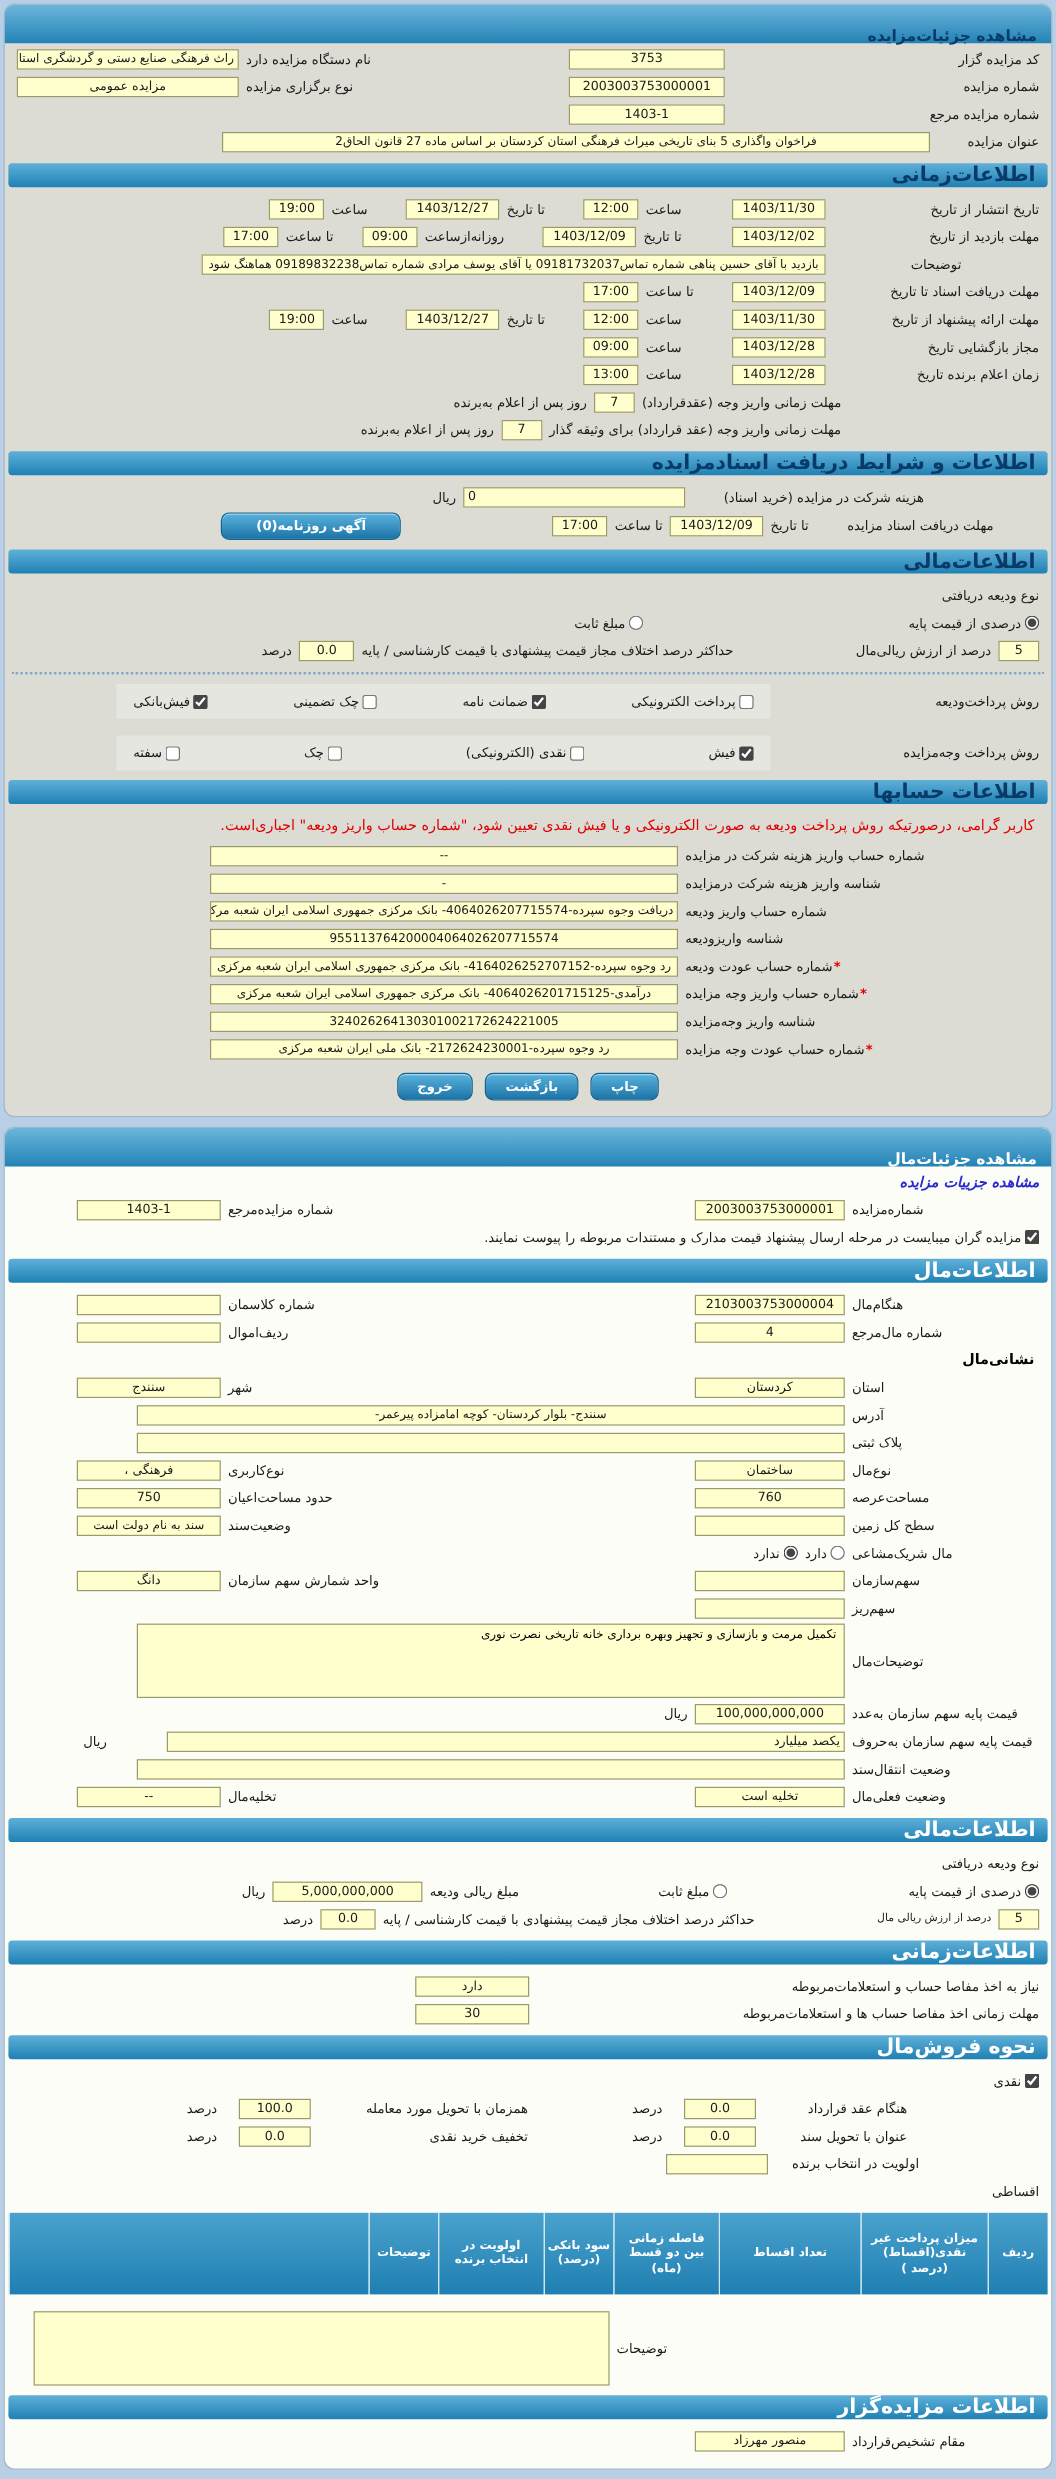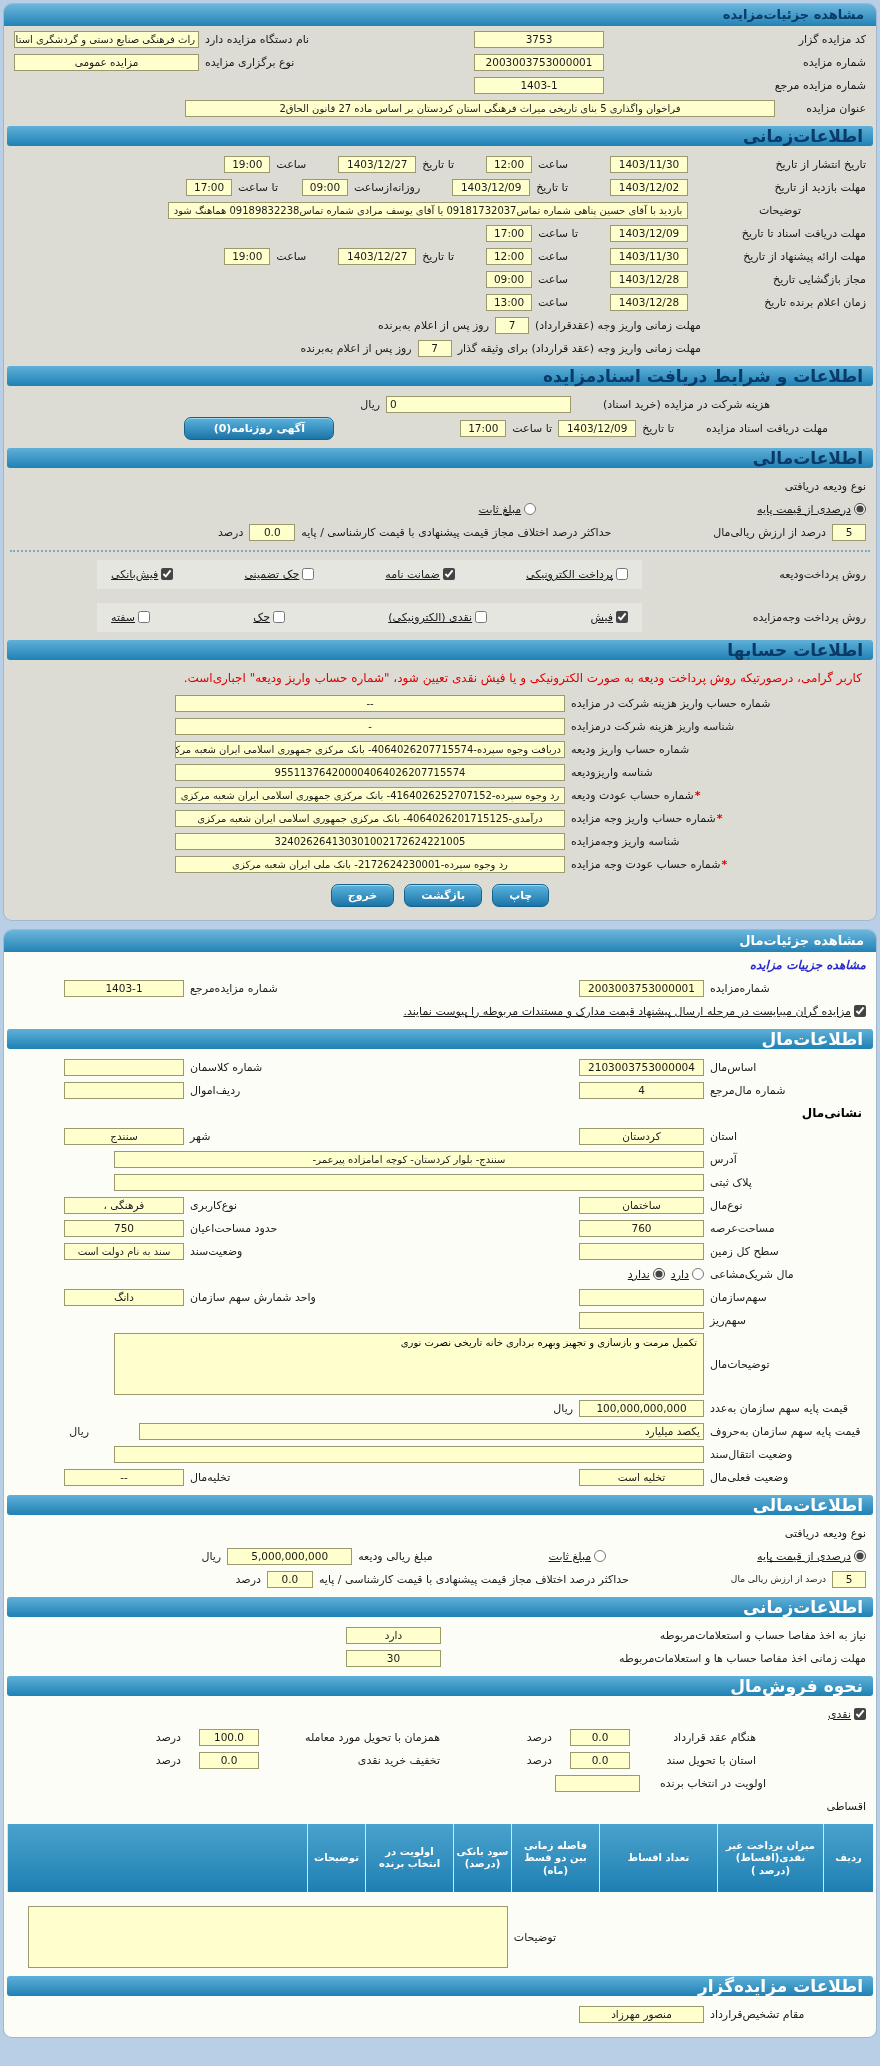--- a/index.html
+++ b/index.html
@@ -1,20 +1,20 @@
 <!DOCTYPE html>
 <html lang="fa" dir="rtl"><head>
 <meta charset="utf-8">
 <style>
   *{box-sizing:border-box;}
   html,body{margin:0;padding:0;}
   body{width:880px;background:#b9cfe5;font-family:"DejaVu Sans",sans-serif;font-size:11px;color:#1a1a1a;direction:rtl;}
   .win{width:872px;margin:4px auto 10px;background:#dcdcd4;border-radius:8px;padding:0 0 10px;box-shadow:0 0 0 1px #9fb8cf;}
   .win2{background:#fdfdf8;}
-  .tbar{height:22px;line-height:22px;background:linear-gradient(#6cb6dc,#2383b5);color:#0a3a68;font-weight:bold;font-size:13px;padding:0 12px;border-radius:8px 8px 0 0;}
+  .tbar{height:22px;line-height:22px;background:linear-gradient(#6cb6dc,#2383b5);color:#0a3a68;font-weight:bold;font-size:13px;padding:16px 12px;border-radius:8px 8px 0 0;}
   .win2>.tbar{color:#fff;}
   .sbar{height:20px;line-height:20px;background:linear-gradient(#5fb0d8,#1f81b4);color:#0a3a68;font-weight:bold;font-size:17px;padding:0 10px;margin:8px 3px;border-radius:3px;}
   .win2 .sbar{color:#fff;}
   .row{display:flex;align-items:center;margin:3px 10px;min-height:20px;gap:6px;}
   .g2{display:grid;grid-template-columns:1fr 1fr;margin:3px 10px;align-items:center;}
   .h{display:flex;align-items:center;gap:6px;min-height:20px;}
   .endl{justify-content:flex-end;}
   .lb{white-space:nowrap;}
   .f{display:inline-block;background:#ffffce;border:1px solid #9a9a6e;height:17px;line-height:15px;text-align:center;font-size:10.5px;padding:0 3px;white-space:nowrap;overflow:hidden;}
   .fs10{font-size:10px;}
@@ -23,21 +23,21 @@
   .w34{width:34px}.w46{width:46px}.w60{width:60px}.w78{width:78px}.w85{width:85px}.w95{width:95px}
   .w120{width:120px}.w125{width:125px}.w130{width:130px}.w185{width:185px}.w390{width:390px}
   .w520{width:520px}.w565{width:565px}.w590{width:590px}
   .m40{margin-right:36px}.m30{margin-right:26px}.m20{margin-right:18px}.m15{margin-right:12px}.m100{margin-right:96px}
   .tlab{width:172px;}
   .lbr1{width:256px;}
   .btn{display:inline-block;background:linear-gradient(#5ab3dd,#1b74a6);color:#fff;font-weight:bold;font-size:11px;text-align:center;padding:4px 16px;border-radius:7px;border:1px solid #16648f;cursor:pointer;box-shadow:inset 0 1px 0 rgba(255,255,255,.45);}
   .red{color:#e00000;font-size:12px;margin:5px 14px;line-height:1.7;}
   .sub{font-weight:bold;font-size:12px;margin:6px 14px;color:#000;}
   .dot{border:0;border-top:2px dotted #7fa8c8;margin:8px 6px;}
-  .opt{display:inline-flex;gap:3px;white-space:nowrap;text-decoration:underline;}
+  .opt{display:inline-flex;align-items:center;gap:3px;white-space:nowrap;}
   input[type=checkbox],input[type=radio]{width:12px;height:12px;margin:0;accent-color:#444;}
   .paybox{background:#e6e6e0;padding:8px 14px;display:flex;justify-content:space-between;align-items:center;}
   .link{color:#2a2ad0;font-style:italic;font-weight:bold;text-decoration:none;font-size:12px;}
   .ta{background:#ffffce;border:1px solid #9a9a6e;font-family:inherit;font-size:10px;padding:3px 6px;resize:none;direction:rtl;}
   .req{color:#e00000;font-style:normal;font-weight:bold;margin-left:1px;}
   .acclb{width:205px;text-align:left;font-size:11px;white-space:nowrap;}
   .center{justify-content:center;gap:10px;margin-top:10px;}
   .p2lbR{width:156px;text-align:left;white-space:nowrap;}
   .p2lbL{width:250px;text-align:left;white-space:nowrap;}
   .thead{display:flex;margin:8px 3px 2px;}
@@ -304,21 +304,21 @@
     <label class="opt">
       <input type="checkbox" checked="" style="">
       <span>مزایده گران میبایست در مرحله ارسال پیشنهاد قیمت مدارک و مستندات مربوطه را پیوست نمایند.</span>
     </label>
   </div>
 
   <div class="sbar">اطلاعات‌مال</div>
 
   <div class="g2">
     <div class="h">
-      <span class="lb p2lbR">اساس‌مال</span>
+      <span class="lb p2lbR">هنگام‌مال</span>
       <span class="f w125">2103003753000004</span>
     </div>
     <div class="h">
       <span class="lb p2lbL">شماره کلاسمان</span>
       <span class="f w120"></span>
     </div>
   </div>
   <div class="g2">
     <div class="h">
       <span class="lb p2lbR">شماره مال‌مرجع</span>
@@ -483,21 +483,21 @@
       <span class="lb m15">درصد</span>
     </div>
     <div class="h">
       <span class="lb" style="width:175px">همزمان با تحویل مورد معامله</span>
       <span class="f w60">100.0</span>
       <span class="lb m15">درصد</span>
     </div>
   </div>
   <div class="g2">
     <div class="h" style="margin-right:110px">
-      <span class="lb" style="width:120px">استان با تحویل سند</span>
+      <span class="lb" style="width:120px">عنوان با تحویل سند</span>
       <span class="f w60">0.0</span>
       <span class="lb m15">درصد</span>
     </div>
     <div class="h">
       <span class="lb" style="width:175px">تخفیف خرید نقدی</span>
       <span class="f w60">0.0</span>
       <span class="lb m15">درصد</span>
     </div>
   </div>
   <div class="row" style="margin-right:110px">

